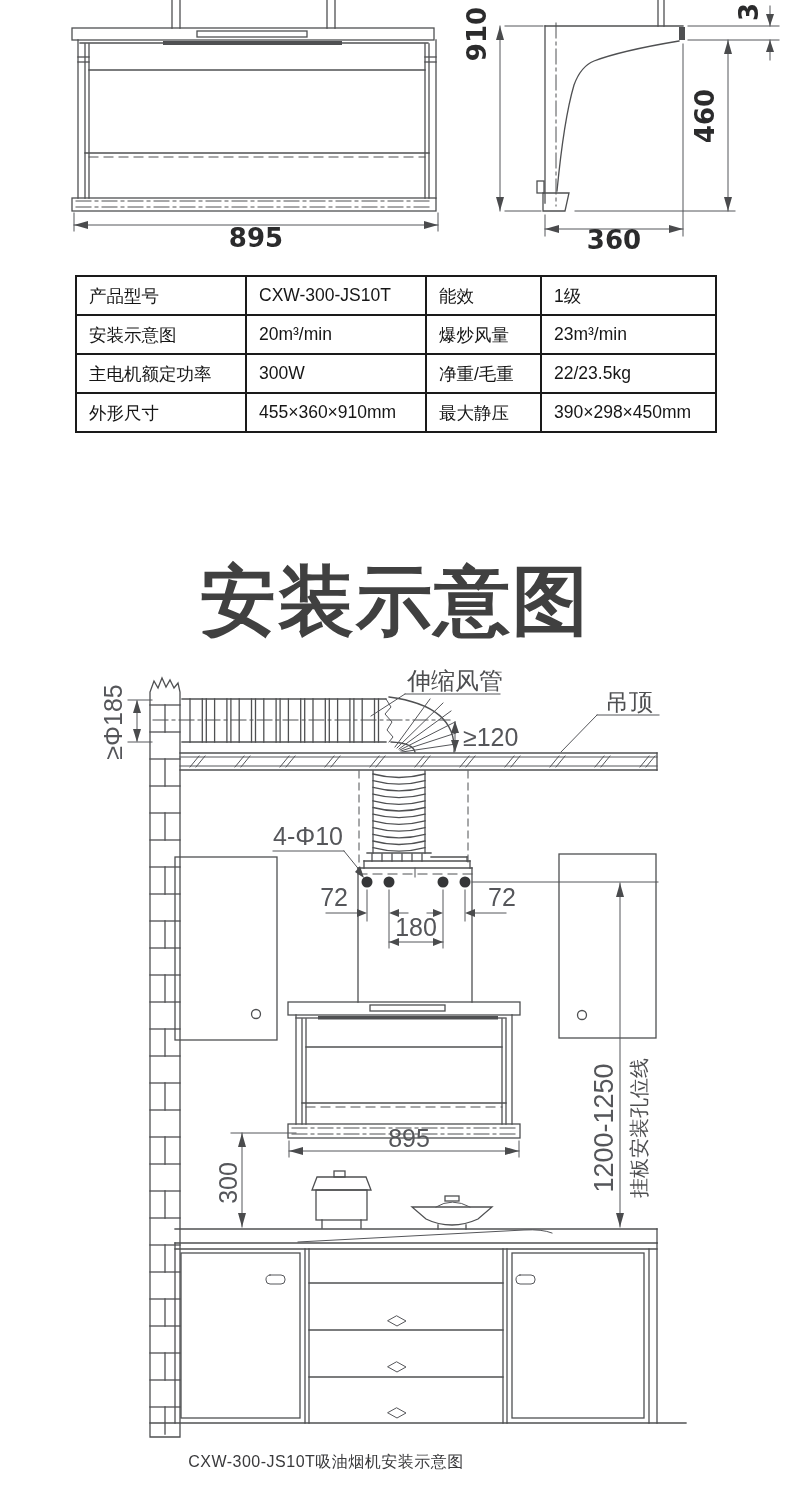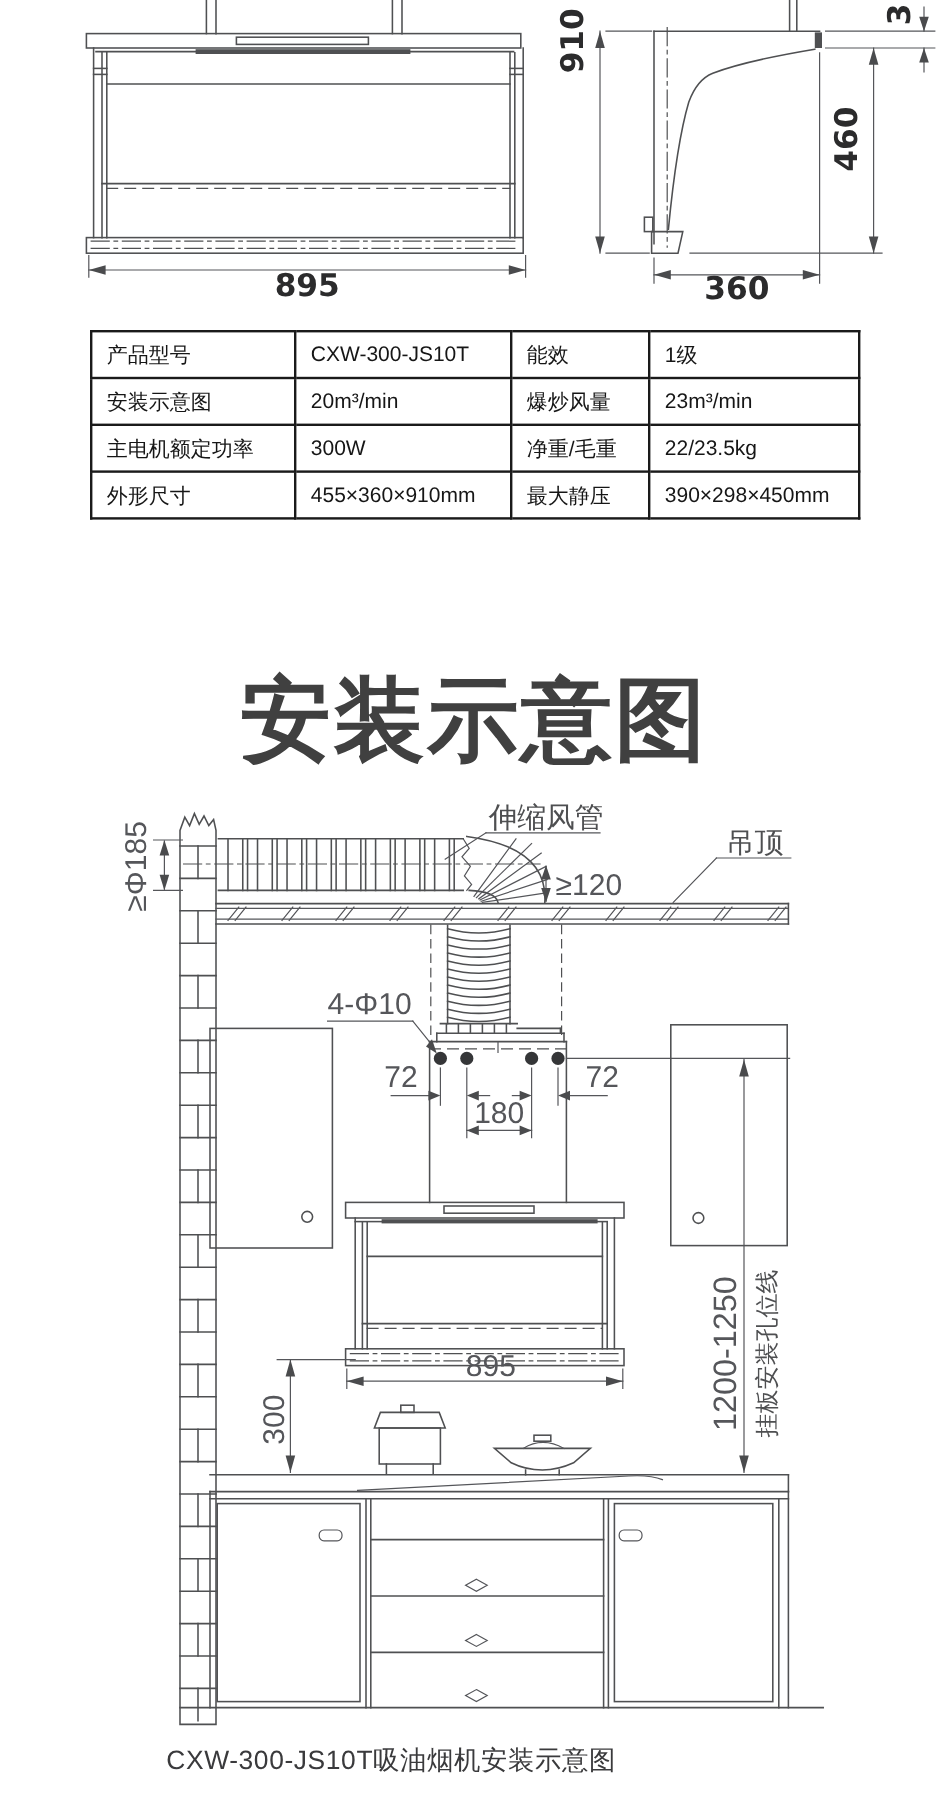--- a/index.html
+++ b/index.html
@@ -22,21 +22,21 @@
   #diagram text.lbl{font:24px "Liberation Sans",sans-serif;fill:#4e4f51;}
   
   .spec{position:absolute;left:75px;top:275px;width:640px;border-collapse:collapse;
         table-layout:fixed;}
   .spec td{border:2px solid #1a1a1a;height:37px;font-size:17.5px;color:#161616;
         padding:0 4px 0 12px;white-space:nowrap;overflow:hidden;}
   
   .install-title{position:absolute;left:0;top:550px;width:790px;text-align:center;
         font-size:76px;font-weight:700;letter-spacing:2px;color:#404040;line-height:102px;}
   .caption{position:absolute;left:0;top:1452px;width:652px;text-align:center;
-        font-size:22px;color:#3a3a3c;letter-spacing:0.5px;}
+        font-size:16px;color:#3a3a3c;letter-spacing:0.5px;}
 </style>
 </head>
 <body>
 
 <div class="page">
 
   <svg id="topviews" style="top:0" width="790" height="262" viewBox="0 0 790 262">
     <g>
       <line x1="172" y1="0" x2="172" y2="28"></line>
         <line x1="180" y1="0" x2="180" y2="28"></line>

